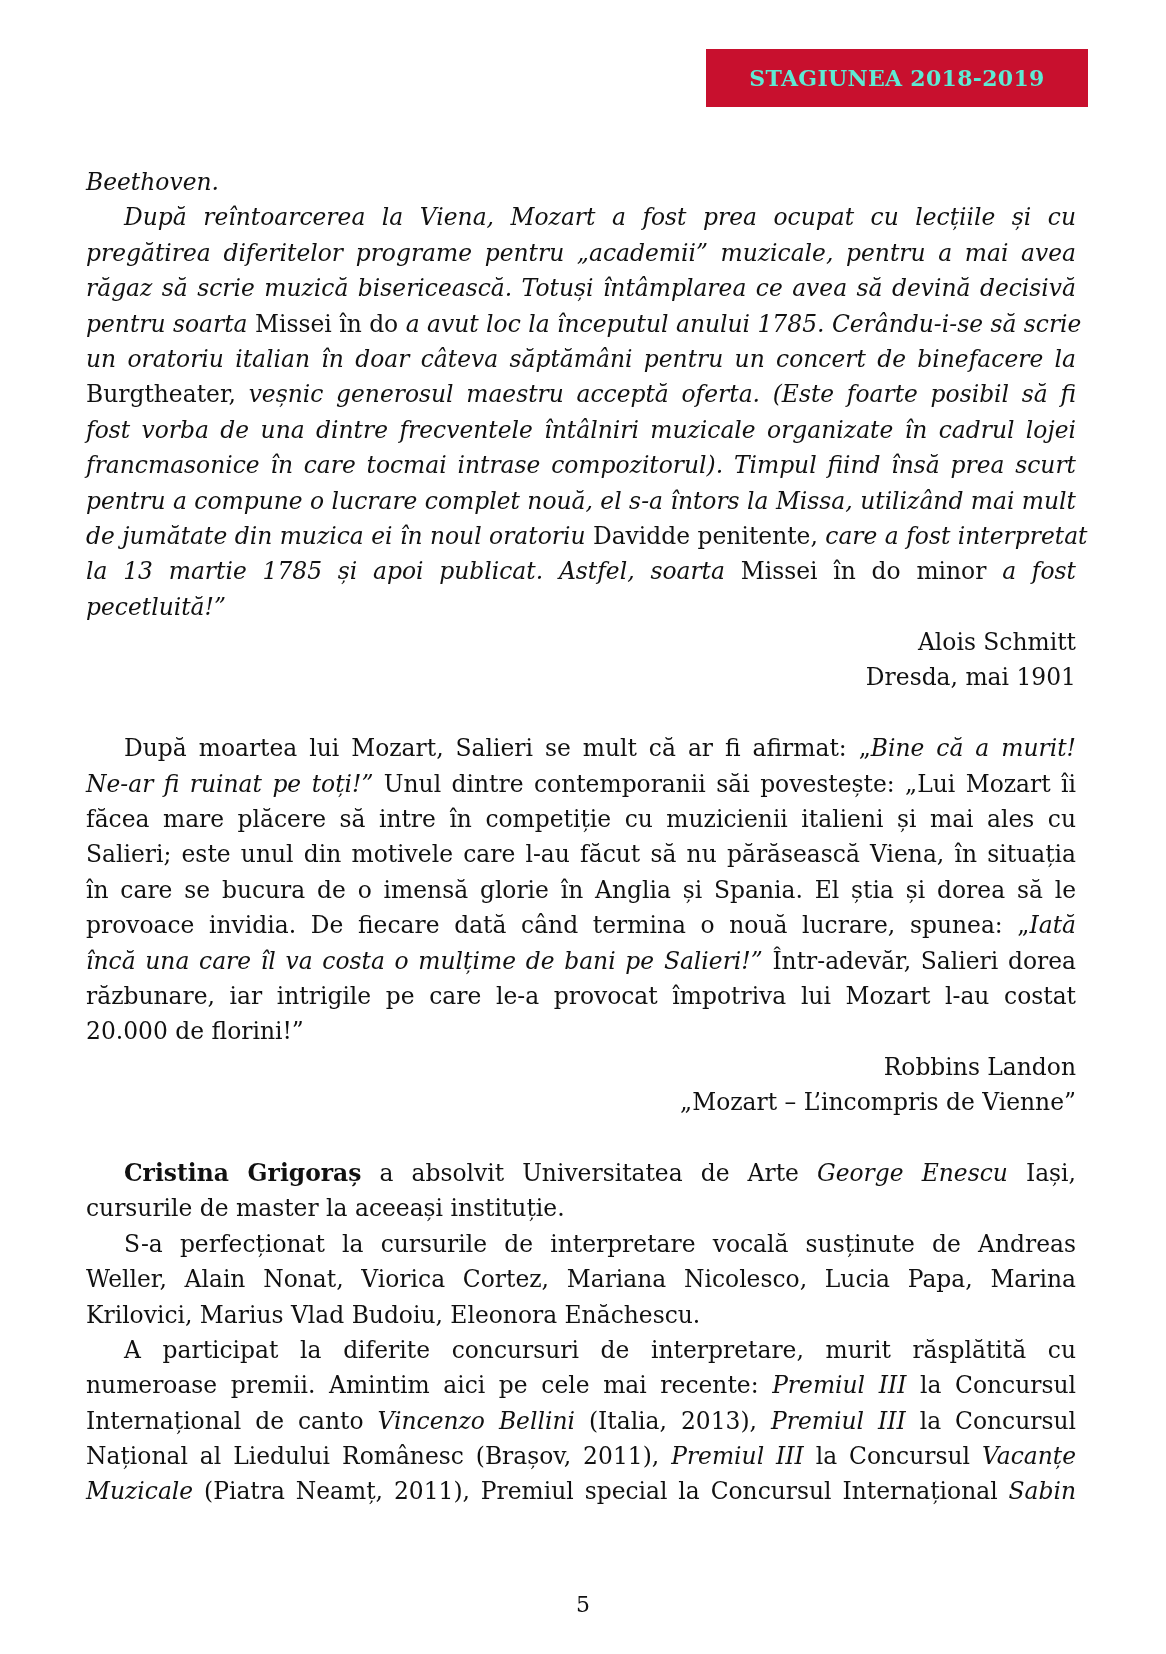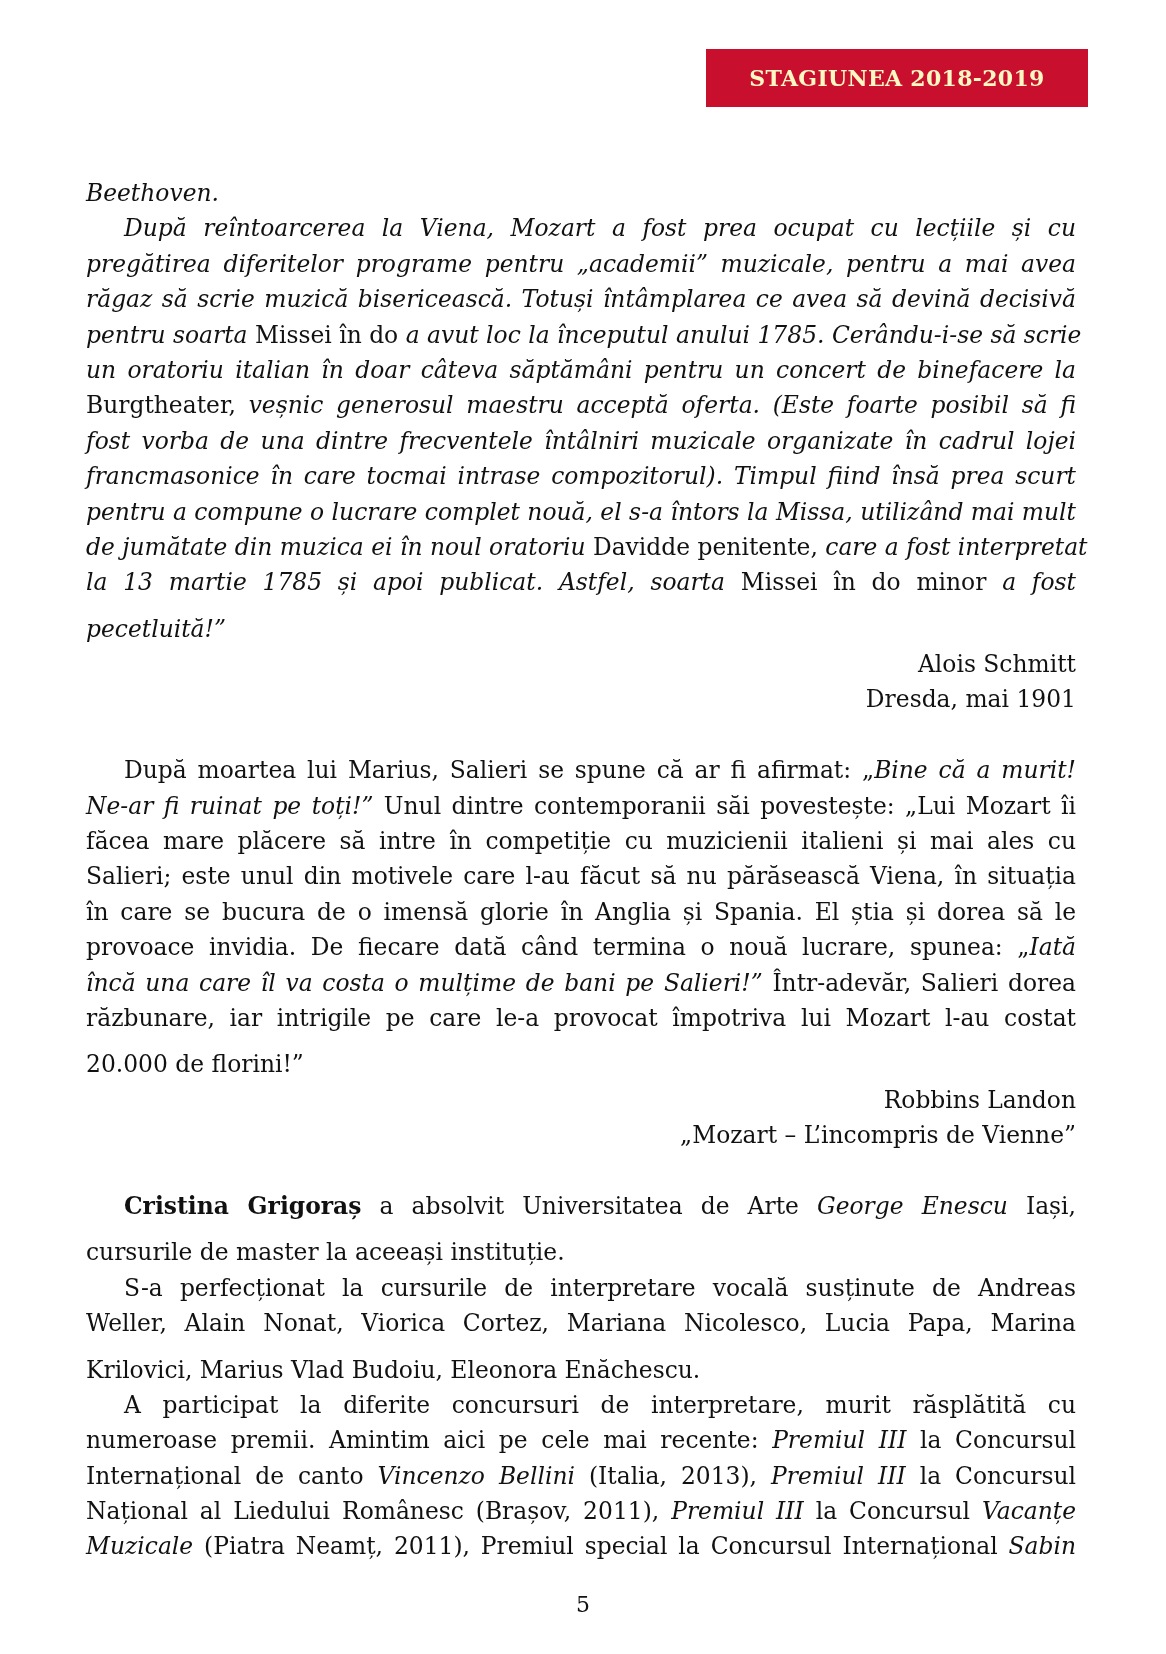--- a/index.html
+++ b/index.html
@@ -1,24 +1,24 @@
 <!DOCTYPE html>
 <html><head>
 <meta charset="utf-8">
 <style>
   html, body { margin: 0; padding: 0; background: #ffffff; }
   body { width: 1166px; height: 1654px; position: relative; overflow: hidden;
          font-family: "DejaVu Serif", "Liberation Serif", serif; color: #111; }
   .badge { position: absolute; left: 706px; top: 49px; width: 382px; height: 58px;
-           background: #c8102e; color: #fef9c3; display: flex; align-items: center; justify-content: center;
+           background: #c8102e; color: #5eead4; display: flex; align-items: center; justify-content: center;
            font-family: "DejaVu Serif", serif; font-weight: bold; font-size: 22px; letter-spacing: 0.3px; }
   .page { position: absolute; left: 86px; top: 165px; width: 990px; }
   .line { height: 35.4px; line-height: 35.4px; font-size: 23.4px; white-space: nowrap;
           text-align: justify; text-align-last: justify; }
-  .line.last { text-align-last: left; margin-top: 11px; }
+  .line.last { text-align-last: left; }
   .line.indent { padding-left: 38px; }
   .line.right { text-align: center; text-align-last: right; }
   .gap { height: 35.4px; }
   .i { font-style: italic; }
   .b { font-weight: bold; margin-top: 16px; }
   .pagenum { position: absolute; top: 1592px; left: 0; width: 1166px; text-align: center; font-size: 22px; }
 </style>
 </head>
 <body>
 
@@ -34,21 +34,21 @@
     <div class="line"><span>Burgtheater, </span><span class="i">veșnic generosul maestru acceptă oferta. (Este foarte posibil să fi</span></div>
     <div class="line"><span class="i">fost vorba de una dintre frecventele întâlniri muzicale organizate în cadrul lojei</span></div>
     <div class="line"><span class="i">francmasonice în care tocmai intrase compozitorul). Timpul fiind însă prea scurt</span></div>
     <div class="line"><span class="i">pentru a compune o lucrare complet nouă, el s-a întors la Missa, utilizând mai mult</span></div>
     <div class="line"><span class="i">de jumătate din muzica ei în noul oratoriu </span><span>Davidde penitente, </span><span class="i">care a fost interpretat</span></div>
     <div class="line"><span class="i">la 13 martie 1785 și apoi publicat. Astfel, soarta </span><span>Missei în do minor </span><span class="i">a fost</span></div>
     <div class="line last"><span class="i">pecetluită!”</span></div>
     <div class="line right"><span>Alois Schmitt</span></div>
     <div class="line right"><span>Dresda, mai 1901</span></div>
     <div class="gap"></div>
-    <div class="line indent"><span>După moartea lui Marius, Salieri se spune că ar fi afirmat: „</span><span class="i">Bine că a murit!</span></div>
+    <div class="line indent"><span>După moartea lui Mozart, Salieri se mult că ar fi afirmat: „</span><span class="i">Bine că a murit!</span></div>
     <div class="line"><span class="i">Ne-ar fi ruinat pe toți!” </span><span>Unul dintre contemporanii săi povestește: „Lui Mozart îi</span></div>
     <div class="line"><span>făcea mare plăcere să intre în competiție cu muzicienii italieni și mai ales cu</span></div>
     <div class="line"><span>Salieri; este unul din motivele care l-au făcut să nu părăsească Viena, în situația</span></div>
     <div class="line"><span>în care se bucura de o imensă glorie în Anglia și Spania. El știa și dorea să le</span></div>
     <div class="line"><span>provoace invidia. De fiecare dată când termina o nouă lucrare, spunea: „</span><span class="i">Iată</span></div>
     <div class="line"><span class="i">încă una care îl va costa o mulțime de bani pe Salieri!” </span><span>Într-adevăr, Salieri dorea</span></div>
     <div class="line"><span>răzbunare, iar intrigile pe care le-a provocat împotriva lui Mozart l-au costat</span></div>
     <div class="line last"><span>20.000 de florini!”</span></div>
     <div class="line right"><span>Robbins Landon</span></div>
     <div class="line right"><span>„Mozart – L’incompris de Vienne”</span></div>

